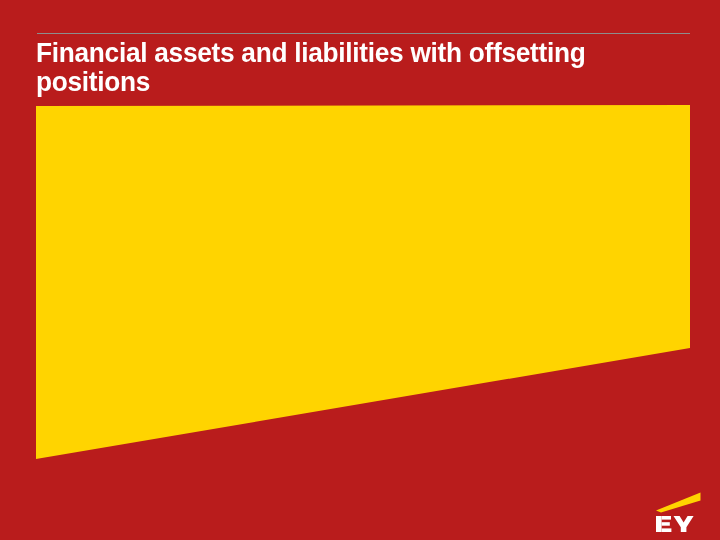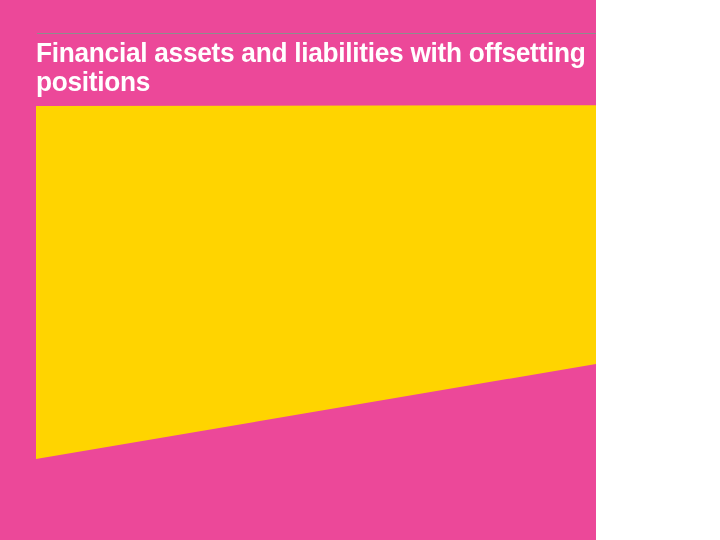--- a/index.html
+++ b/index.html
@@ -9,23 +9,23 @@
   }
   body {
     width: 720px;
     height: 540px;
     overflow: hidden;
     font-family: "Liberation Sans", sans-serif;
   }
 
   #slide {
     position: relative;
-    width: 596px;
+    width: 720px;
     height: 540px;
-    background: #ec4899;
+    background: #b91c1c;
     overflow: hidden;
   }
 
   
   #title-rule {
     position: absolute;
     left: 37px;
     top: 33px;
     width: 653px;
     height: 1px;

